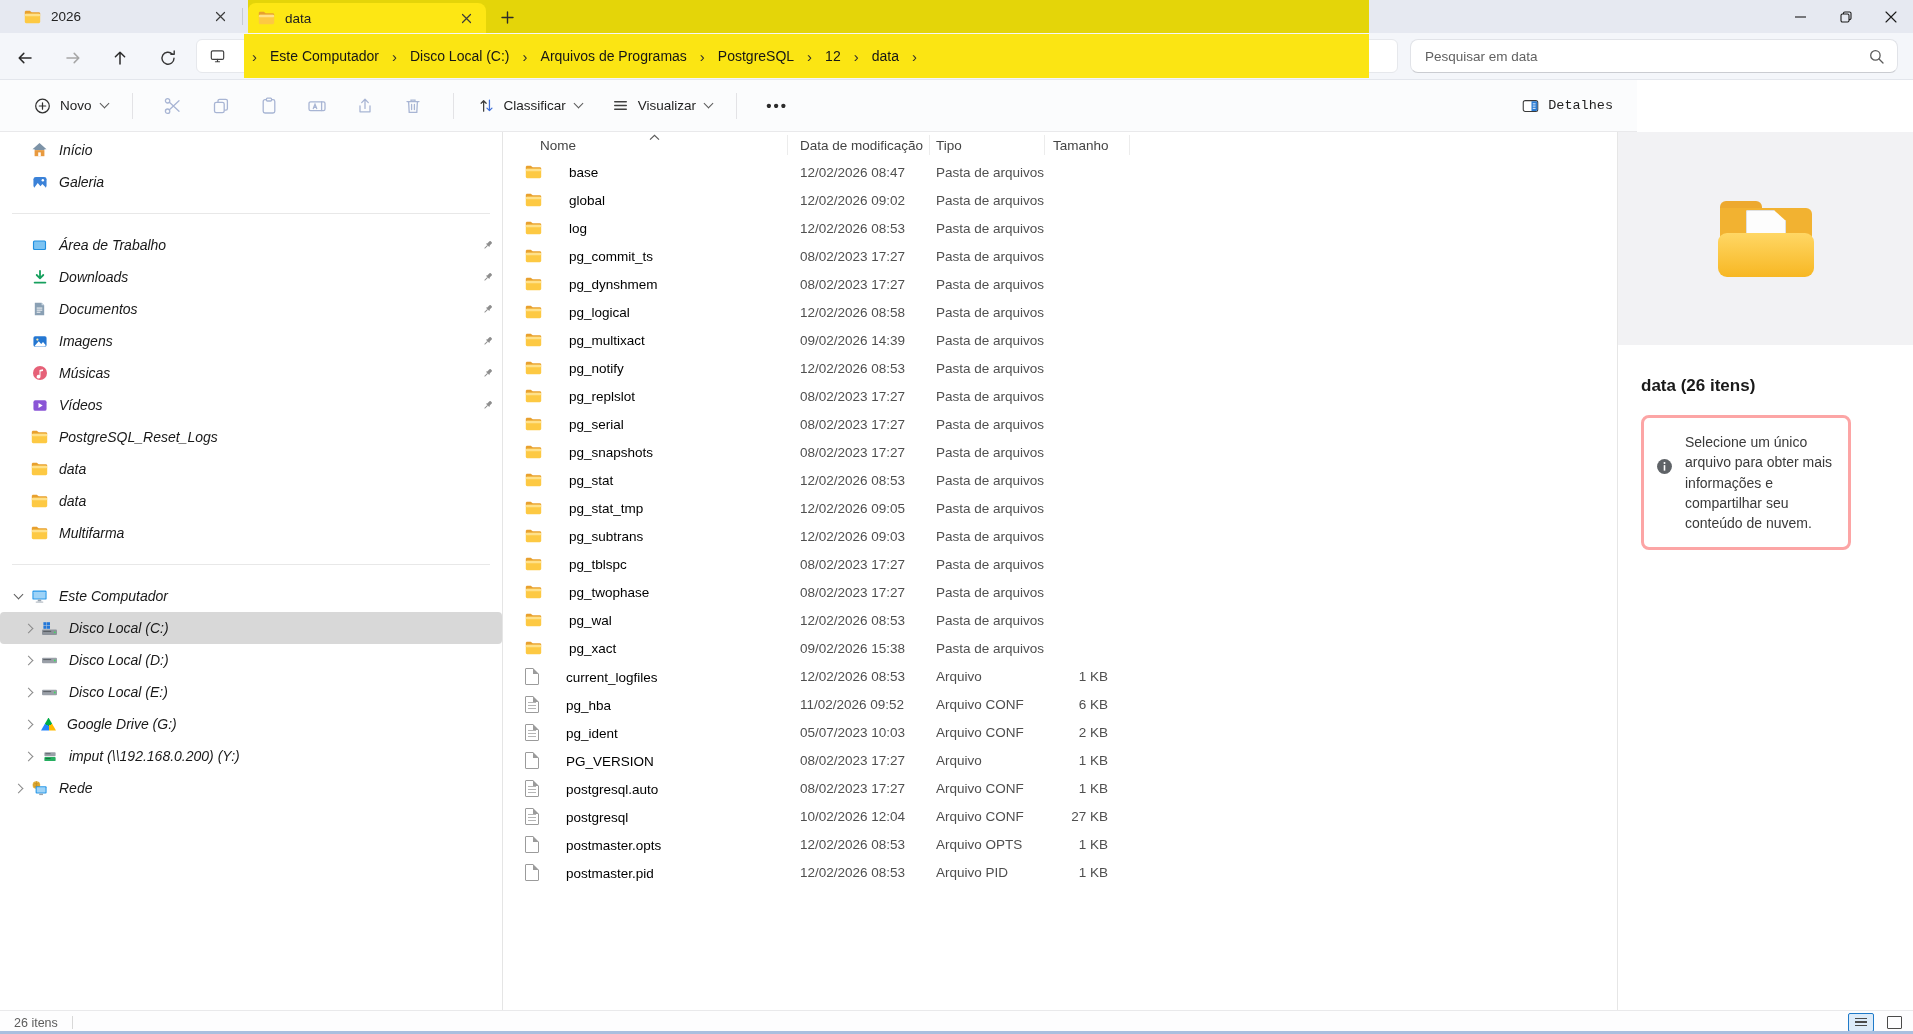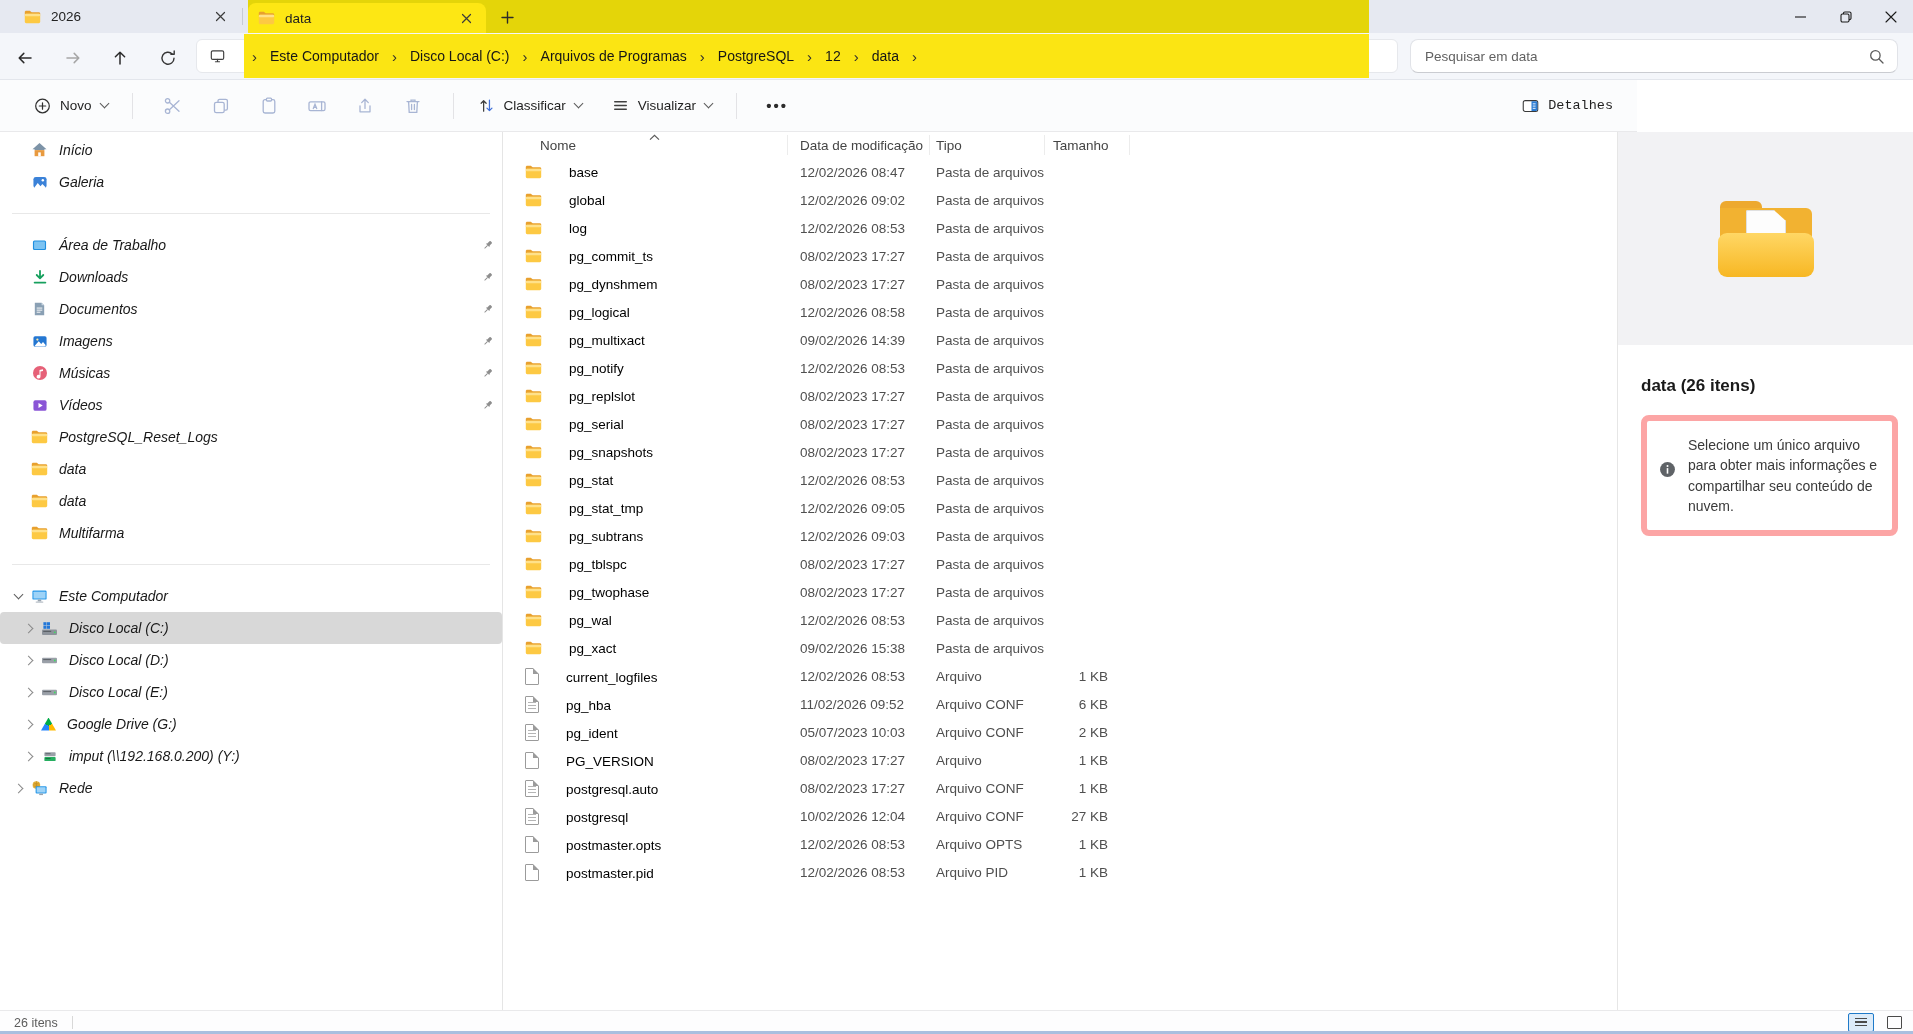--- a/index.html
+++ b/index.html
@@ -78,21 +78,21 @@
 
   
   #detailspane{position:absolute;left:1617px;top:132px;width:296px;height:878px;background:#fff;border-left:1px solid #e6e6e6;box-sizing:border-box;}
   .preview{position:absolute;left:0;top:0;width:296px;height:213px;background:#f2f2f4;display:flex;align-items:center;justify-content:center;}
   .bigfolder{position:relative;width:96px;height:76px;}
   .bf-back{position:absolute;top:0;left:2px;width:42px;height:16px;background:#eda92f;border-radius:6px 6px 0 0;}
   .bf-back2{position:absolute;top:7px;left:2px;width:92px;height:40px;background:#f2b231;border-radius:0 6px 0 0;}
   .bf-page{position:absolute;top:9px;left:28px;width:40px;height:44px;background:#fdfdfd;border-radius:2px;clip-path:polygon(0 0,68% 0,100% 26%,100% 100%,0 100%);box-shadow:inset 0 0 0 1px #e0e0e0;}
   .bf-front{position:absolute;bottom:0;left:0;width:96px;height:44px;background:linear-gradient(180deg,#ffd765,#f7b723);border-radius:9px;}
   .dtitle{position:absolute;left:23px;top:244px;font-size:17px;font-weight:600;color:#1a1a1a;}
-  .infobox{position:absolute;left:23px;top:283px;width:257px;box-sizing:border-box;border:6px solid #fca5a5;border-radius:8px;padding:14px 12px 14px 12px;display:flex;gap:12px;}
+  .infobox{position:absolute;left:23px;top:283px;width:210px;box-sizing:border-box;border:3px solid #fca5a5;border-radius:8px;padding:14px 12px 14px 12px;display:flex;gap:12px;}
   .infotext{font-size:14px;line-height:1.45;color:#3a3a3a;}
   .infobox .sicon{margin-top:26px;}
 
   
   #statusbar{position:absolute;left:0;top:1010px;width:1913px;height:24px;background:#fdfdfe;border-top:1px solid #e9e9eb;box-sizing:border-box;display:flex;align-items:center;}
   .count{font-size:12.5px;color:#5c5c5c;margin-left:14px;}
   .sdiv{width:1px;height:13px;background:#d8d8d8;margin-left:14px;}
   .viewbtns{margin-left:auto;margin-right:6px;display:flex;align-items:center;gap:7px;}
   .vb{width:26px;height:19px;display:flex;align-items:center;justify-content:center;border-radius:2px;box-sizing:border-box;}
   .vb.active{border:1.5px solid #1f7ac9;background:#dcebf9;}

